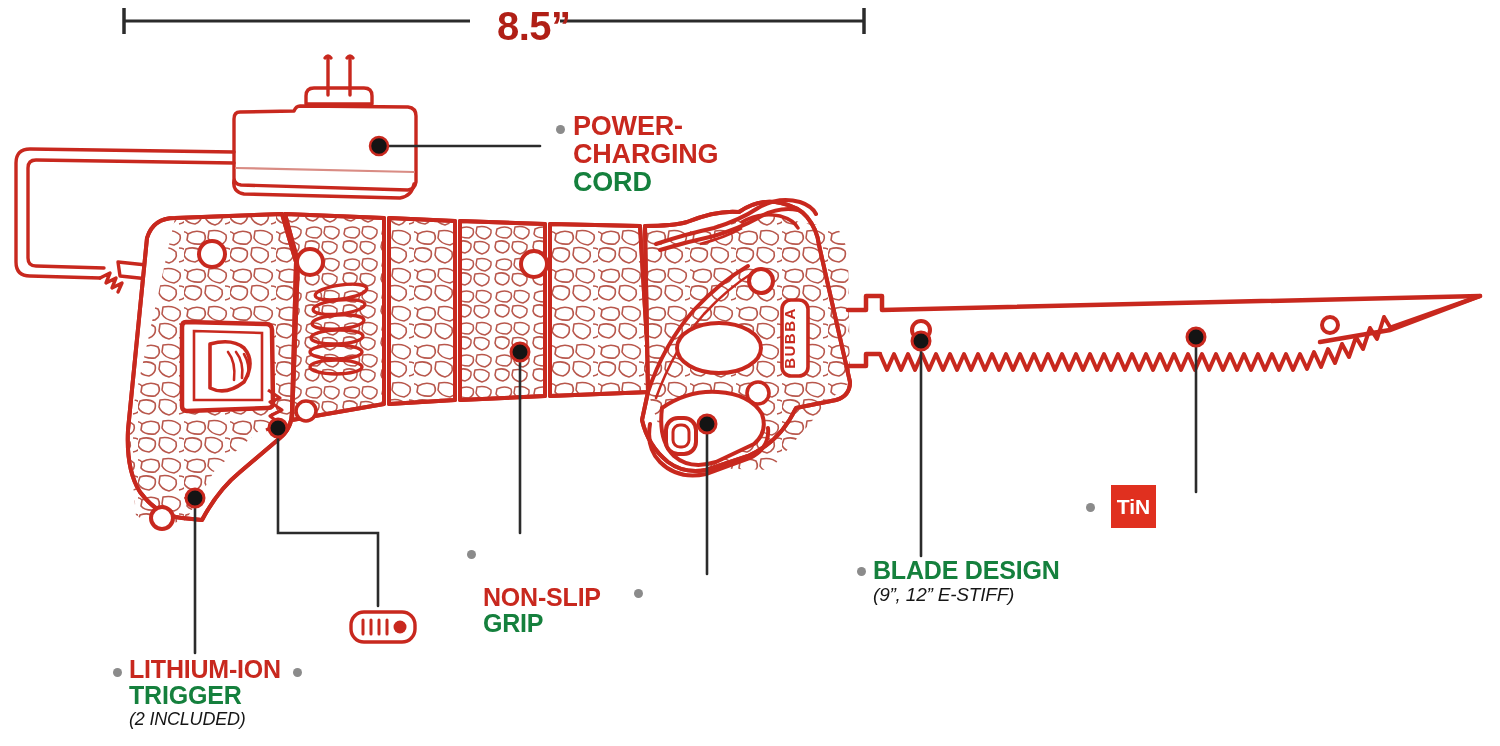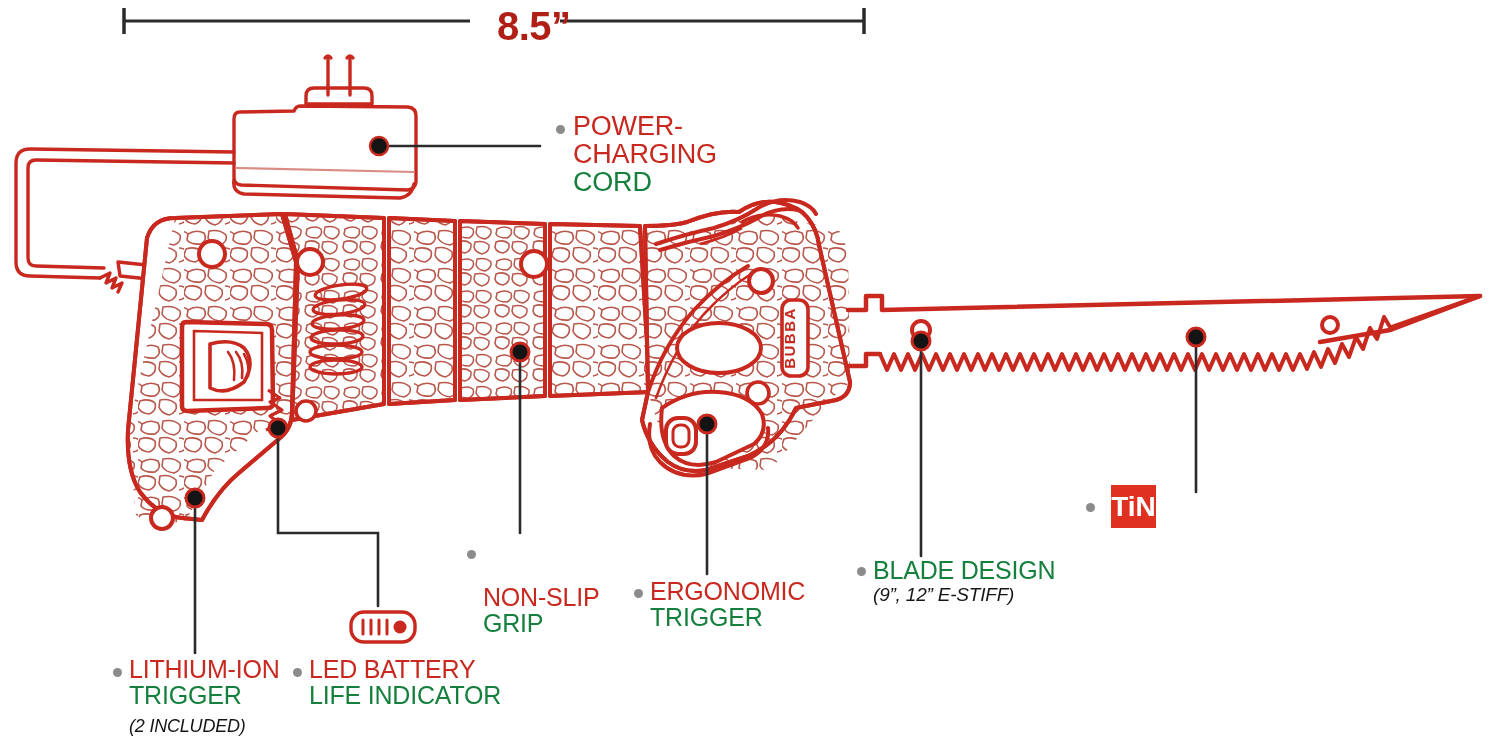--- a/index.html
+++ b/index.html
@@ -18,21 +18,21 @@
   svg.art { position: absolute; inset: 0; width: 1500px; height: 746px; }
 
   
   .callout {
     position: absolute;
     line-height: 1.04;
     white-space: nowrap;
   }
   .callout .ln {
     display: block;
-    font-weight: 400;
+    font-weight: 700;
     letter-spacing: -0.2px;
   }
   .callout .red   { color: #C8281E; }
   .callout .black { color: #15803d; }
   .callout .sub {
     display: block;
     font-style: italic;
     font-weight: 400;
     color: #161616;
     letter-spacing: -0.2px;
@@ -285,46 +285,38 @@
   <div class="dim-label" style="left:480px; top:4px; font-size:40px;margin-left:17px;">8.5”</div>
 
   <div class="bullet" style="left:556px; top:125px;"></div>
   <div class="callout" style="left:573px; top:112px; font-size:27px;">
     <span class="ln red">POWER-</span>
     <span class="ln red">CHARGING</span>
     <span class="ln black">CORD</span>
   </div>
 
   <div class="bullet" style="left:1086px; top:503px;"></div>
-  <div class="tin-badge" style="left:1111px; top:485px; width:45px; height:43px; font-size:28px;">TiN</div>
+  <div class="tin-badge" style="left:1111px; top:485px; width:45px; height:43px; font-size:21px;">TiN</div>
 
   <div class="bullet" style="left:857px; top:567px;"></div>
   <div class="callout" style="left:873px; top:557px; font-size:25px;">
     <span class="ln black">BLADE DESIGN</span>
     <span class="sub" style="font-size:19px; margin-top:2px;">(9”, 12” E-STIFF)</span>
   </div>
 
   <div class="bullet" style="left:634px; top:589px;"></div>
-  <div class="callout" style="left:650px; top:578px; font-size:25px;">
-    <span class="ln red">ERGONOMIC</span>
-    <span class="ln black">TRIGGER</span>
-  </div>
 
   <div class="bullet" style="left:467px; top:550px;"></div>
   <div class="callout" style="left:483px; top:536px; font-size:25px;margin-top:48px;">
     <span class="ln red">NON-SLIP</span>
     <span class="ln black">GRIP</span>
   </div>
 
   <div class="bullet" style="left:113px; top:668px;"></div>
   <div class="callout" style="left:129px; top:656px; font-size:25px;">
     <span class="ln red">LITHIUM-ION</span>
     <span class="ln black">TRIGGER</span>
-    <span class="sub" style="font-size:18px; margin-top:9px;">(2 INCLUDED)</span>
+    <span class="sub" style="font-size:18px; margin-top:2px;">(2 INCLUDED)</span>
   </div>
 
   <div class="bullet" style="left:293px; top:668px;"></div>
-  <div class="callout" style="left:309px; top:656px; font-size:25px;">
-    <span class="ln red">LED BATTERY</span>
-    <span class="ln black">LIFE INDICATOR</span>
-  </div>
 
 </div>
 
 </body></html>

